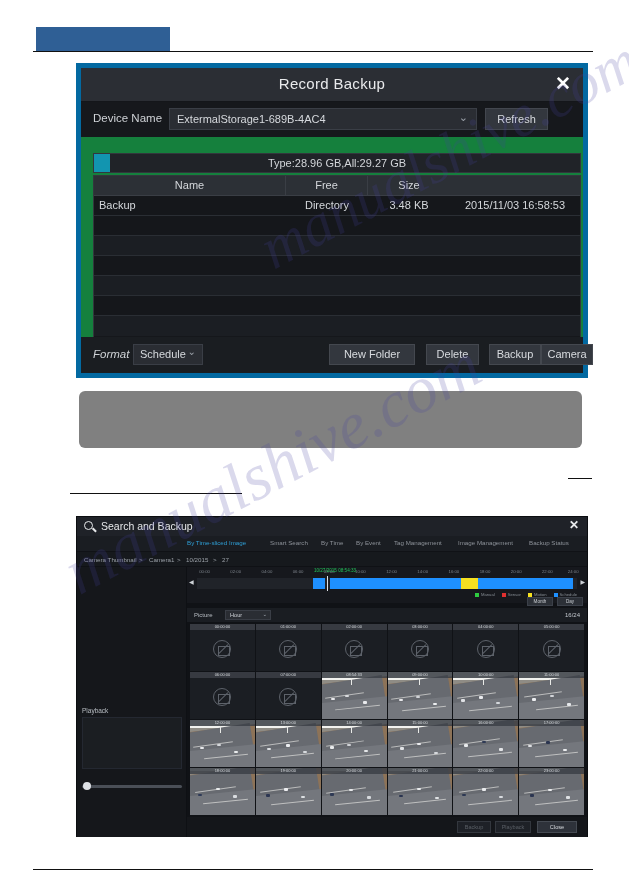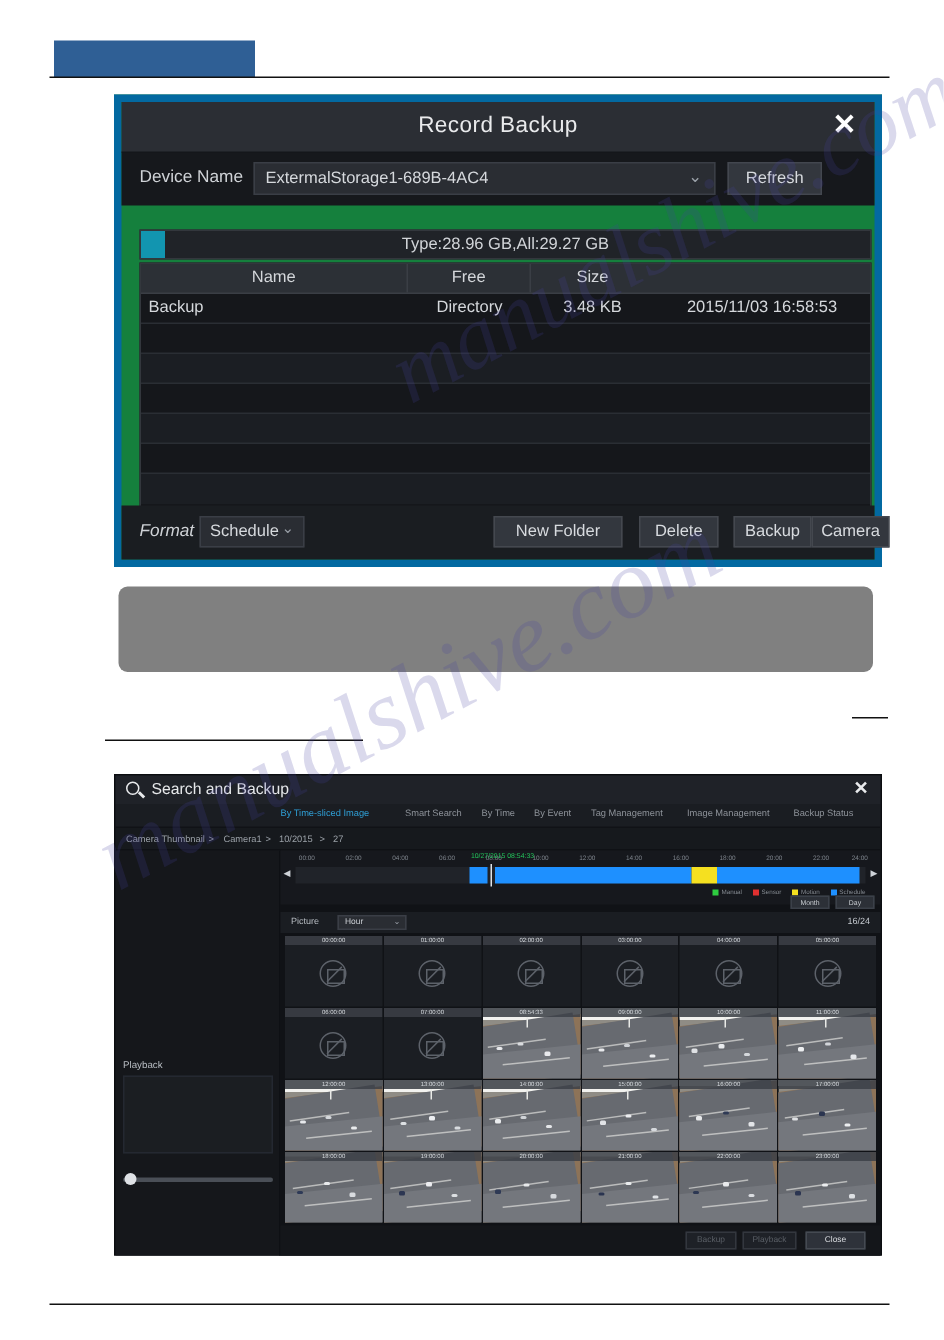--- a/index.html
+++ b/index.html
@@ -104,21 +104,21 @@
     display:flex; height:20px;
     background:#2c3036;
     border-bottom:1px solid #3a3e45;
   }
   .tbl-head div {
     color:#d4d7db; font-size:11px;
     text-align:center; line-height:19px;
     border-right:1px solid #3a3e45;
   }
   .tbl-head div:last-child { border-right:none; }
-  .c-name { width:178px; }
+  .c-name { width:192px; }
   .c-type { width:82px; }
   .c-size { width:82px; }
   .c-date { flex:1; }
 
   .tbl-row { display:flex; height:20px; }
   .tbl-row.alt { background:#1b1e23; }
   .tbl-row .cell { font-size:11px; color:#d5d8dc; line-height:19px; }
   .tbl-row .cell.c-name { text-align:left; padding-left:5px; }
   .tbl-row .cell.c-type,
   .tbl-row .cell.c-size,

